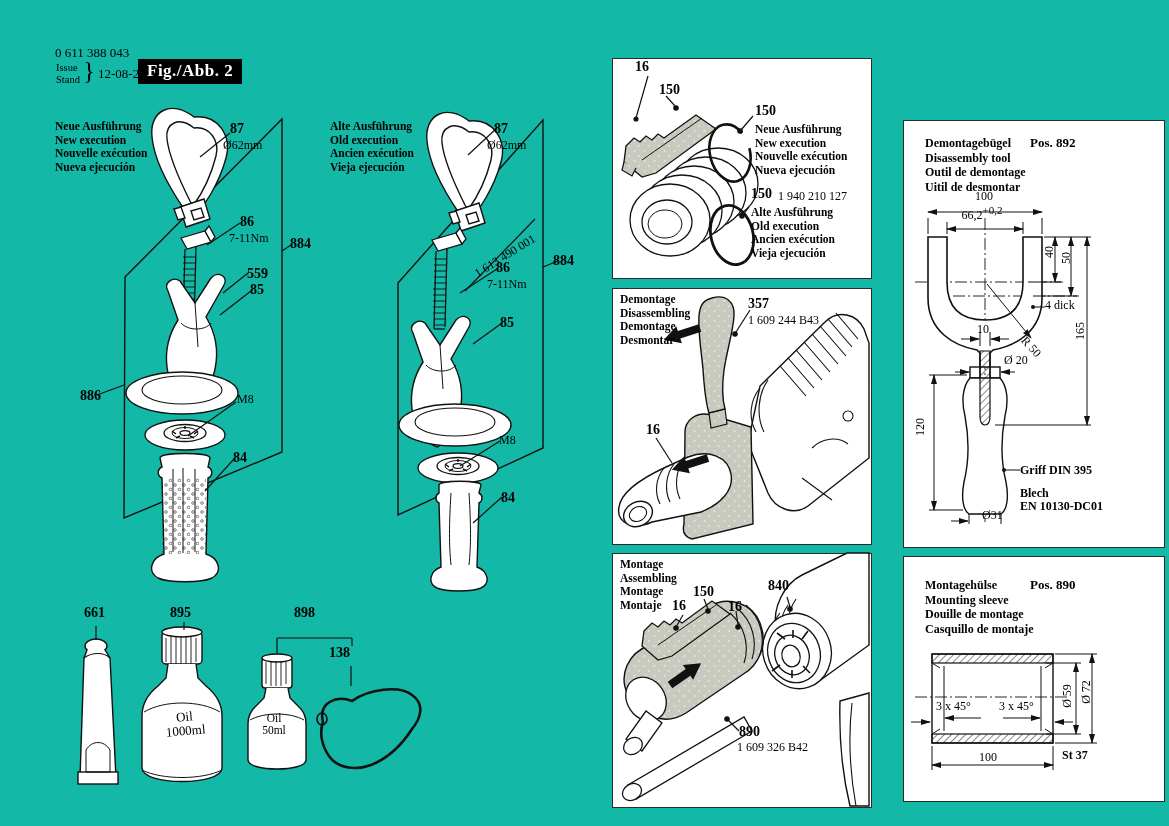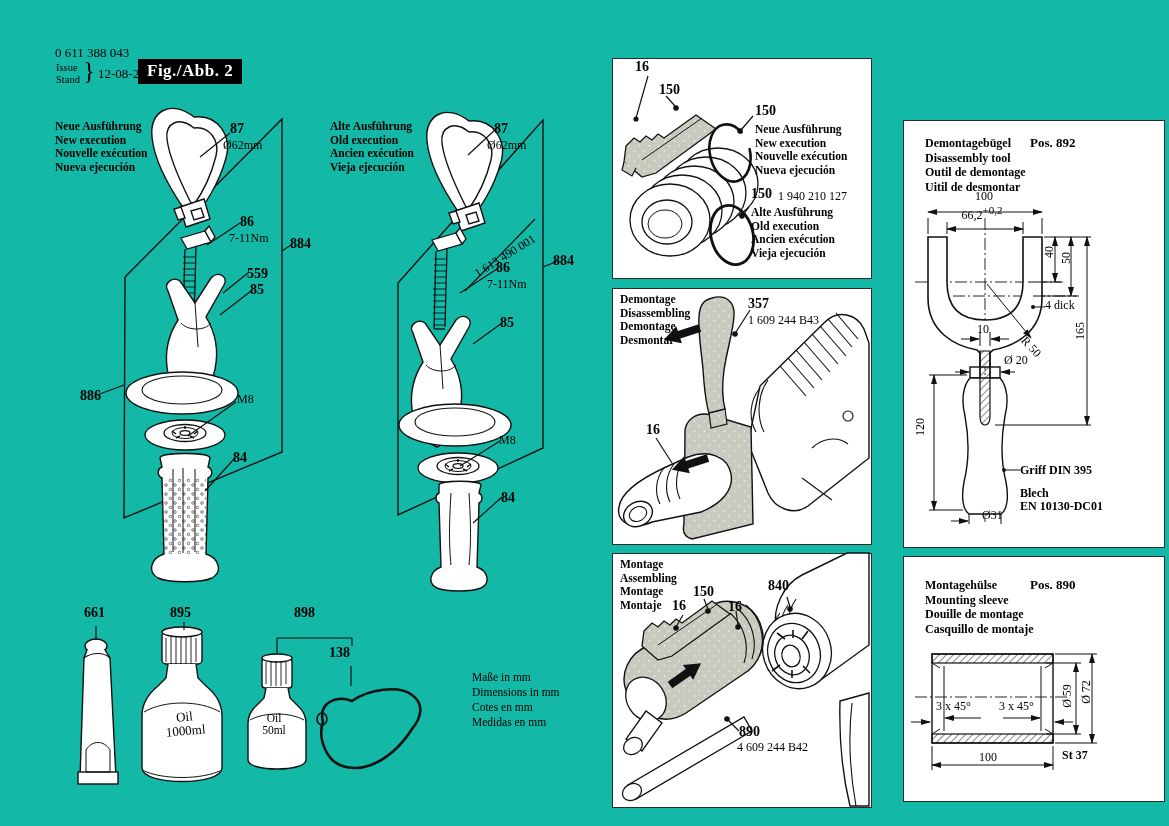--- a/index.html
+++ b/index.html
@@ -201,26 +201,20 @@
   <div class="lbl b f14" style="left:329px;top:646px">138</div>
   <div class="lbl f13 ctr" style="left:150px;top:710px;width:70px;transform:rotate(-5deg)">
     <div>Oil</div>
     <div>1000ml</div>
   </div>
   <div class="lbl f11 ctr" style="left:250px;top:712px;width:48px">
     <div>Oil</div>
     <div>50ml</div>
   </div>
 
-  <div class="blkn" style="left:472px;top:670px">
-    <div>Maße in mm</div>
-    <div>Dimensions in mm</div>
-    <div>Cotes en mm</div>
-    <div>Medidas en mm</div>
-  </div>
 
   <div class="box" style="left:612px;top:58px;width:258px;height:219px"></div>
   <svg style="left:612px;top:58px" width="258" height="219" viewBox="0 0 258 219">
     <defs>
       <pattern id="gr" width="10" height="10" patternUnits="userSpaceOnUse">
         <rect width="10" height="10" fill="#c9cabf"></rect>
         <circle cx="2.5" cy="3" r="0.9" fill="#eae8d6"></circle>
         <circle cx="7" cy="8" r="0.9" fill="#eae8d6"></circle>
       </pattern>
       <path id="arr" d="M0,-4 H22 V-9 L38,0 L22,9 V4 H0 Z"></path>
@@ -358,21 +352,21 @@
     <div>Montage</div>
     <div>Assembling</div>
     <div>Montage</div>
     <div>Montaje</div>
   </div>
   <div class="lbl b f14" style="left:672px;top:599px">16</div>
   <div class="lbl b f14" style="left:693px;top:585px">150</div>
   <div class="lbl b f14" style="left:728px;top:600px">16</div>
   <div class="lbl b f14" style="left:768px;top:579px">840</div>
   <div class="lbl b f14" style="left:739px;top:725px">890</div>
-  <div class="lbl f12" style="left:737px;top:741px">4 609 244 B42</div>
+  <div class="lbl f12" style="left:737px;top:741px">1 609 326 B42</div>
 
 
   <div class="box" style="left:903px;top:120px;width:260px;height:426px"></div>
   <svg style="left:903px;top:120px" width="260" height="426" viewBox="0 0 260 426">
     <defs>
       <pattern id="hatch" width="5" height="5" patternUnits="userSpaceOnUse" patternTransform="rotate(45)">
         <line x1="0" y1="0" x2="0" y2="5" stroke="#111" stroke-width="1"></line>
       </pattern>
       <marker id="mA" markerWidth="10" markerHeight="8" refX="9" refY="3" orient="auto-start-reverse">
         <path d="M0,0 L10,3 L0,6 Z" fill="#111"></path>

